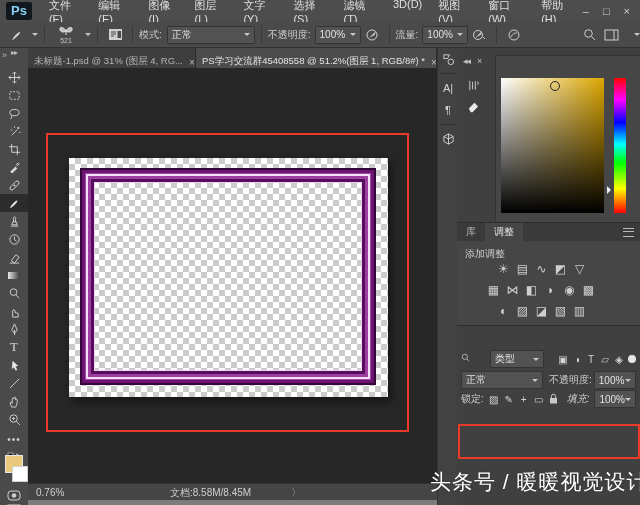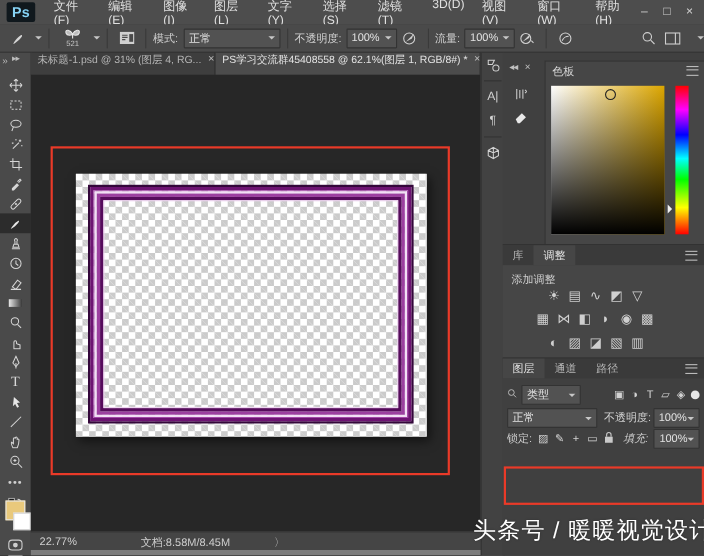--- a/index.html
+++ b/index.html
@@ -21,21 +21,21 @@
   .menu-item{font-size:11px;color:#e0e0e0;padding:3px 7px;cursor:default;}
   #winctl{margin-left:auto;display:flex;gap:14px;padding-right:10px;font-size:11px;color:#cfcfcf;}
   #winctl span{cursor:default;}
   
   #optionsbar{left:0;top:22px;width:640px;height:26px;background:#4a4a4a;border-bottom:1px solid #303030;display:flex;align-items:center;padding-left:6px;box-sizing:border-box;}
   .opt-icon{display:flex;align-items:center;justify-content:center;width:22px;height:20px;}
   #brush-preset{display:flex;flex-direction:column;align-items:center;width:30px;line-height:8px;}
   #brush-preset .num{font-size:7px;color:#c5c5c5;}
   
   #tabbar{left:28px;top:48px;width:409px;height:20px;background:#353535;display:flex;align-items:flex-end;}
-  .doc-tab{height:20px;display:flex;align-items:flex-start;padding:0 6px;font-size:9.5px;white-space:nowrap;overflow:hidden;border-right:1px solid #2b2b2b;}
+  .doc-tab{height:20px;display:flex;align-items:flex-end;padding:0 6px;font-size:9.5px;white-space:nowrap;overflow:hidden;border-right:1px solid #2b2b2b;}
   .doc-tab .x{margin-left:6px;color:#b9b9b9;font-size:10px;}
   .tab-inactive{background:#3e3e3e;color:#b5b5b5;max-width:155px;}
   .tab-active{background:#4c4c4c;color:#e3e3e3;}
   #tab-collapse{left:2px;top:50px;font-size:9px;color:#bbb;letter-spacing:-1px;}
   
   #lefttools{left:0;top:48px;width:28px;height:457px;background:#4a4a4a;border-right:1px solid #333;}
   .tool{width:28px;height:18px;display:flex;align-items:center;justify-content:center;}
   .tool.sel{background:#2c2c2c;}
   .tool svg{display:block;}
   #fg-swatch{left:5px;top:407px;width:16px;height:16px;border:1px solid #e6e6e6;}
@@ -53,21 +53,21 @@
   .f1{border:2px solid #33073a;}
   .f2{border:3px solid #6d1472;}
   .f3{border:1px solid #a348a8;}
   .f4{border:2px solid #f2dff5;}
   .f5{border:3px solid #9c3fa0;}
   .f6{border:3px solid #560b5c;}
   .f7{border:1px solid #eed4f0;}
   
   #statusbar{left:28px;top:483px;width:409px;height:17px;background:#454545;border-top:1px solid #333;display:flex;align-items:center;font-size:10px;color:#cfcfcf;}
   #status-zoom{margin-left:8px;width:52px;}
-  #status-doc{margin-left:40px;}
+  #status-doc{margin-left:82px;}
   #status-chevron{margin-left:40px;color:#b5b5b5;}
   #bottomstrip{left:28px;top:500px;width:612px;height:5px;background:#7c7c7c;}
   
   #dockstrip{left:437px;top:48px;width:20px;height:457px;background:#424242;border-left:1px solid #333;border-right:1px solid #333;}
   .dock-icon{width:20px;height:22px;display:flex;align-items:center;justify-content:center;font-size:11px;color:#d2d2d2;}
   .dock-div{height:1px;background:#333;margin:3px 2px;}
   
   #panels{left:457px;top:48px;width:183px;height:457px;background:#404040;}
   #mini-col{left:6px;top:8px;width:34px;height:164px;}
   #mini-hdr{font-size:9px;color:#c0c0c0;letter-spacing:-1px;display:flex;gap:7px;}
@@ -341,21 +341,21 @@
     </div>
 </div>
 
 <span id="tab-collapse" class="abs">»</span>
 <div id="tabbar" class="abs">
   <div class="doc-tab tab-inactive">
     <span>未标题-1.psd @ 31% (图层 4, RG...</span>
     <span class="x">×</span>
   </div>
   <div class="doc-tab tab-active">
-    <span>PS学习交流群45408558 @ 62.1%(图层 1, RGB/8#) *</span>
+    <span>PS学习交流群45408558 @ 51.2%(图层 1, RGB/8#) *</span>
     <span class="x">×</span>
   </div>
 </div>
 
 <div id="canvas" class="abs">
   <div id="red-rect-canvas" class="abs"></div>
   <div id="document" class="abs checker">
     <div id="frame">
       <div class="f1">
           <div class="f2">
@@ -368,21 +368,21 @@
                 </div>
               </div>
             </div>
           </div>
         </div>
     </div>
   </div>
 </div>
 
 <div id="statusbar" class="abs">
-  <span id="status-zoom">22.77%</span>
+  <span id="status-zoom">0.76%</span>
   <span id="status-doc">文档:8.58M/8.45M</span>
   <span id="status-chevron">〉</span>
 </div>
 <div id="bottomstrip" class="abs"></div>
 
 <div id="dockstrip" class="abs">
   <div class="dock-icon">
       <svg width="13" height="13" viewBox="0 0 14 14">
         <path d="M2 2h6l-2 4H2z" fill="none" stroke="#d2d2d2"></path>
         <circle cx="9.5" cy="9.5" r="3" fill="none" stroke="#d2d2d2"></circle>
@@ -413,24 +413,20 @@
         </svg>
       </div>
     <div class="dock-icon">
         <svg width="13" height="13" viewBox="0 0 14 14">
           <path d="M2 8l6-6 4 4-6 6H4z" fill="#e9e9e9"></path>
         </svg>
       </div>
   </div>
 
   <div id="color-panel" class="abs">
-    <div id="color-hdr">
-      <span>色板</span>
-      <span class="ham"></span>
-    </div>
     <div id="color-cube">
       <div id="cube-marker"></div>
     </div>
     <div id="hue-bar"></div>
     <div id="hue-arrow"></div>
   </div>
 
   <div id="adjust-panel" class="abs">
     <div class="ptabs">
       <span class="ptab">库</span>
@@ -456,32 +452,26 @@
     <div class="adj-row" id="adj-r3">
       <span>◐</span>
       <span>▨</span>
       <span>◪</span>
       <span>▧</span>
       <span>▥</span>
     </div>
   </div>
 
   <div id="layers-panel" class="abs">
-    <div class="ptabs">
-      <span class="ptab on">图层</span>
-      <span class="ptab">通道</span>
-      <span class="ptab">路径</span>
-      <span class="ham ptab-menu"></span>
-    </div>
     <div class="lp-row" style="top:24px;padding:0 4px;box-sizing:border-box;">
       <span><svg width="10" height="10" viewBox="0 0 13 13">
             <circle cx="5" cy="5" r="3.4" fill="none" stroke="#c9c9c9"></circle>
             <path d="M7.6 7.6l3 3" stroke="#c9c9c9"></path>
           </svg></span>
-      <span class="selbox" style="width:44px;margin-left:3px;">
+      <span class="selbox" style="width:44px;margin-left:19px;">
         <span>类型</span>
         <span class="caret" style="margin-left:auto"></span>
       </span>
       <span style="flex:1"></span>
       <span class="fil-ic">▣</span>
       <span class="fil-ic">◑</span>
       <span class="fil-ic">T</span>
       <span class="fil-ic">▱</span>
       <span class="fil-ic">◈</span>
       <span style="width:8px;height:8px;border-radius:50%;background:#e6e6e6;margin-left:2px;"></span>

